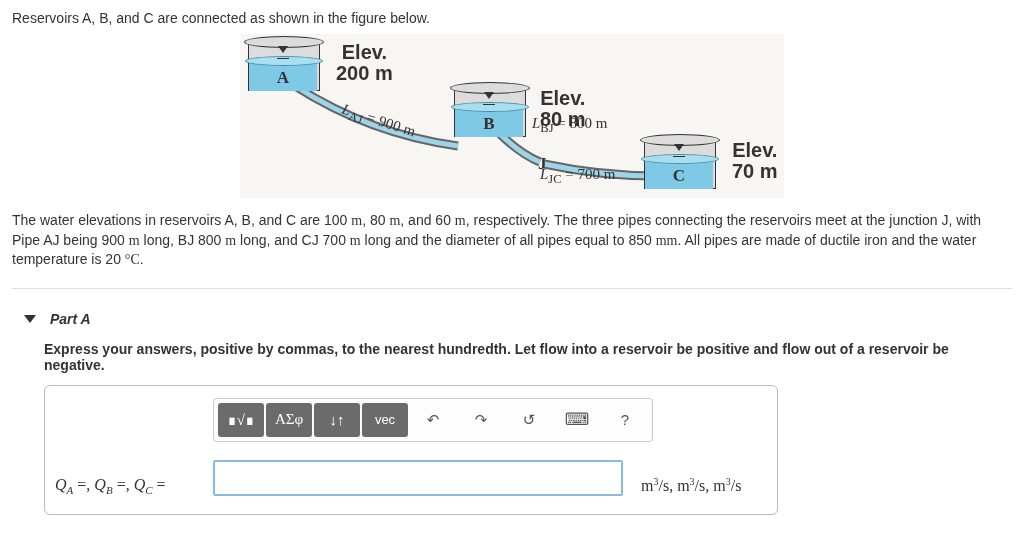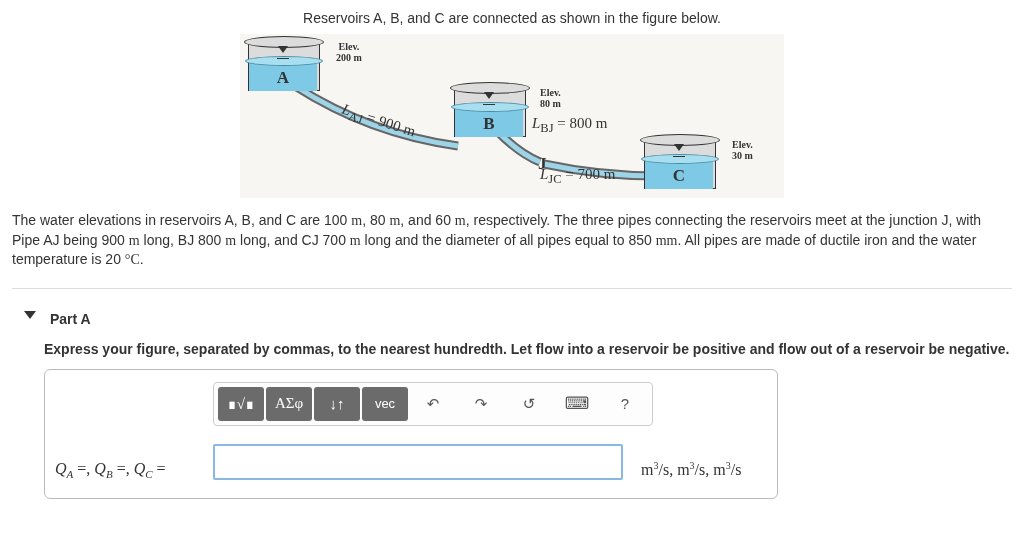--- a/index.html
+++ b/index.html
@@ -4,43 +4,44 @@
 <style>
   body {
     margin: 0;
     padding: 10px 12px;
     font-family: Arial, Helvetica, sans-serif;
     font-size: 14px;
     color: #333;
     background: #fff;
     width: 1000px;
   }
-  .intro { margin-bottom: 2px; text-align: center; }
+  .intro { margin-bottom: 2px; }
   .figure-wrap {
     text-align: center;
     margin: 8px 0;
   }
   .figure {
     display: inline-block;
     background: #f7f6f2;
     width: 544px;
     height: 164px;
     position: relative;
   }
   .desc { margin-top: 10px; line-height: 1.4; }
   .desc .unit { font-family: 'Times New Roman', serif; }
   hr.sep {
     border: none;
     border-top: 1px solid #ddd;
     margin: 18px 0 0 0;
   }
   .part-row {
     display: flex;
-    align-items: flex-start;
+    align-items: center;
     padding: 22px 0 14px 12px;
+    font-style: italic;
   }
   .caret {
     width: 0; height: 0;
     border-left: 6px solid transparent;
     border-right: 6px solid transparent;
     border-top: 8px solid #333;
     margin-right: 14px;
   }
   .part-title { font-weight: bold; }
   .part-body { padding-left: 32px; }
@@ -146,21 +147,21 @@
   .tank .mark::before {
     content:""; display:block; width:0;height:0;
     border-left:5px solid transparent; border-right:5px solid transparent;
     border-top:7px solid #333;
   }
   .tank .label {
     position:absolute; bottom:4px; left:0; right:0; text-align:center;
     font-family:'Times New Roman',serif; font-weight:bold; font-size:17px;
   }
   .elev {
-    position:absolute; font-family:Liberation Serif, serif; font-size:10px;
+    position:absolute; font-family:Liberation Sans, sans-serif; font-size:20px;
     line-height:1.05;
   }
   .elev b { font-weight:bold; }
   .pipelabel {
     position:absolute; font-family:'Times New Roman',serif; font-size:15px;
   }
   .pipelabel i { font-style:italic; }
   .jlabel {
     position:absolute; font-family:'Times New Roman',serif; font-weight:bold; font-size:17px;
   }
@@ -211,21 +212,21 @@
     <div class="tank" style="left:404px; top:102px;">
       <div class="body"></div>
         <div class="water"></div>
       <div class="waterTop" style="top:18px;"></div>
       <div class="rim"></div>
       <div class="mark" style="top:8px;"></div>
       <div class="label">C</div>
     </div>
     <div class="elev" style="left:492px; top:106px;">
       <b>Elev.</b><br>
-      <b>30 m</b>
+      <b>70 m</b>
     </div>
 
     <div class="pipelabel" style="left:100px; top:78px; transform:rotate(18deg);">
       <i>L</i><sub>AJ</sub> = 900 m
     </div>
     <div class="pipelabel" style="left:292px; top:81px;">
       <i>L</i><sub>BJ</sub> = 800 m
     </div>
     <div class="pipelabel" style="left:300px; top:132px;">
       <i>L</i><sub>JC</sub> = 700 m
@@ -237,21 +238,21 @@
 <div class="desc">The water elevations in reservoirs A, B, and C are 100 <span class="unit">m</span>, 80 <span class="unit">m</span>, and 60 <span class="unit">m</span>, respectively. The three pipes connecting the reservoirs meet at the junction J, with Pipe AJ being 900 <span class="unit">m</span> long, BJ 800 <span class="unit">m</span> long, and CJ 700 <span class="unit">m</span> long and the diameter of all pipes equal to 850 <span class="unit">mm</span>. All pipes are made of ductile iron and the water temperature is 20 <span class="unit">°C</span>.</div>
 
 <hr class="sep">
 
 <div class="part-row">
   <div class="caret"></div>
   <div class="part-title">Part A</div>
 </div>
 
 <div class="part-body">
-  <div class="instr2">Express your figure, separated by commas, to the nearest hundredth. Let flow into a reservoir be positive and flow out of a reservoir be negative.</div>
+  <div class="instr2">Express your answers, positive by commas, to the nearest hundredth. Let flow into a reservoir be positive and flow out of a reservoir be negative.</div>
 
   <div class="answer-box">
     <div class="toolbar-wrap">
       <div class="toolbar">
         <div class="tbtn dark symbol">∎√∎</div>
         <div class="tbtn dark symbol">ΑΣφ</div>
         <div class="tbtn dark">↓↑</div>
         <div class="tbtn dark" style="font-size:13px">vec</div>
         <div class="tbtn">↶</div>
         <div class="tbtn">↷</div>

